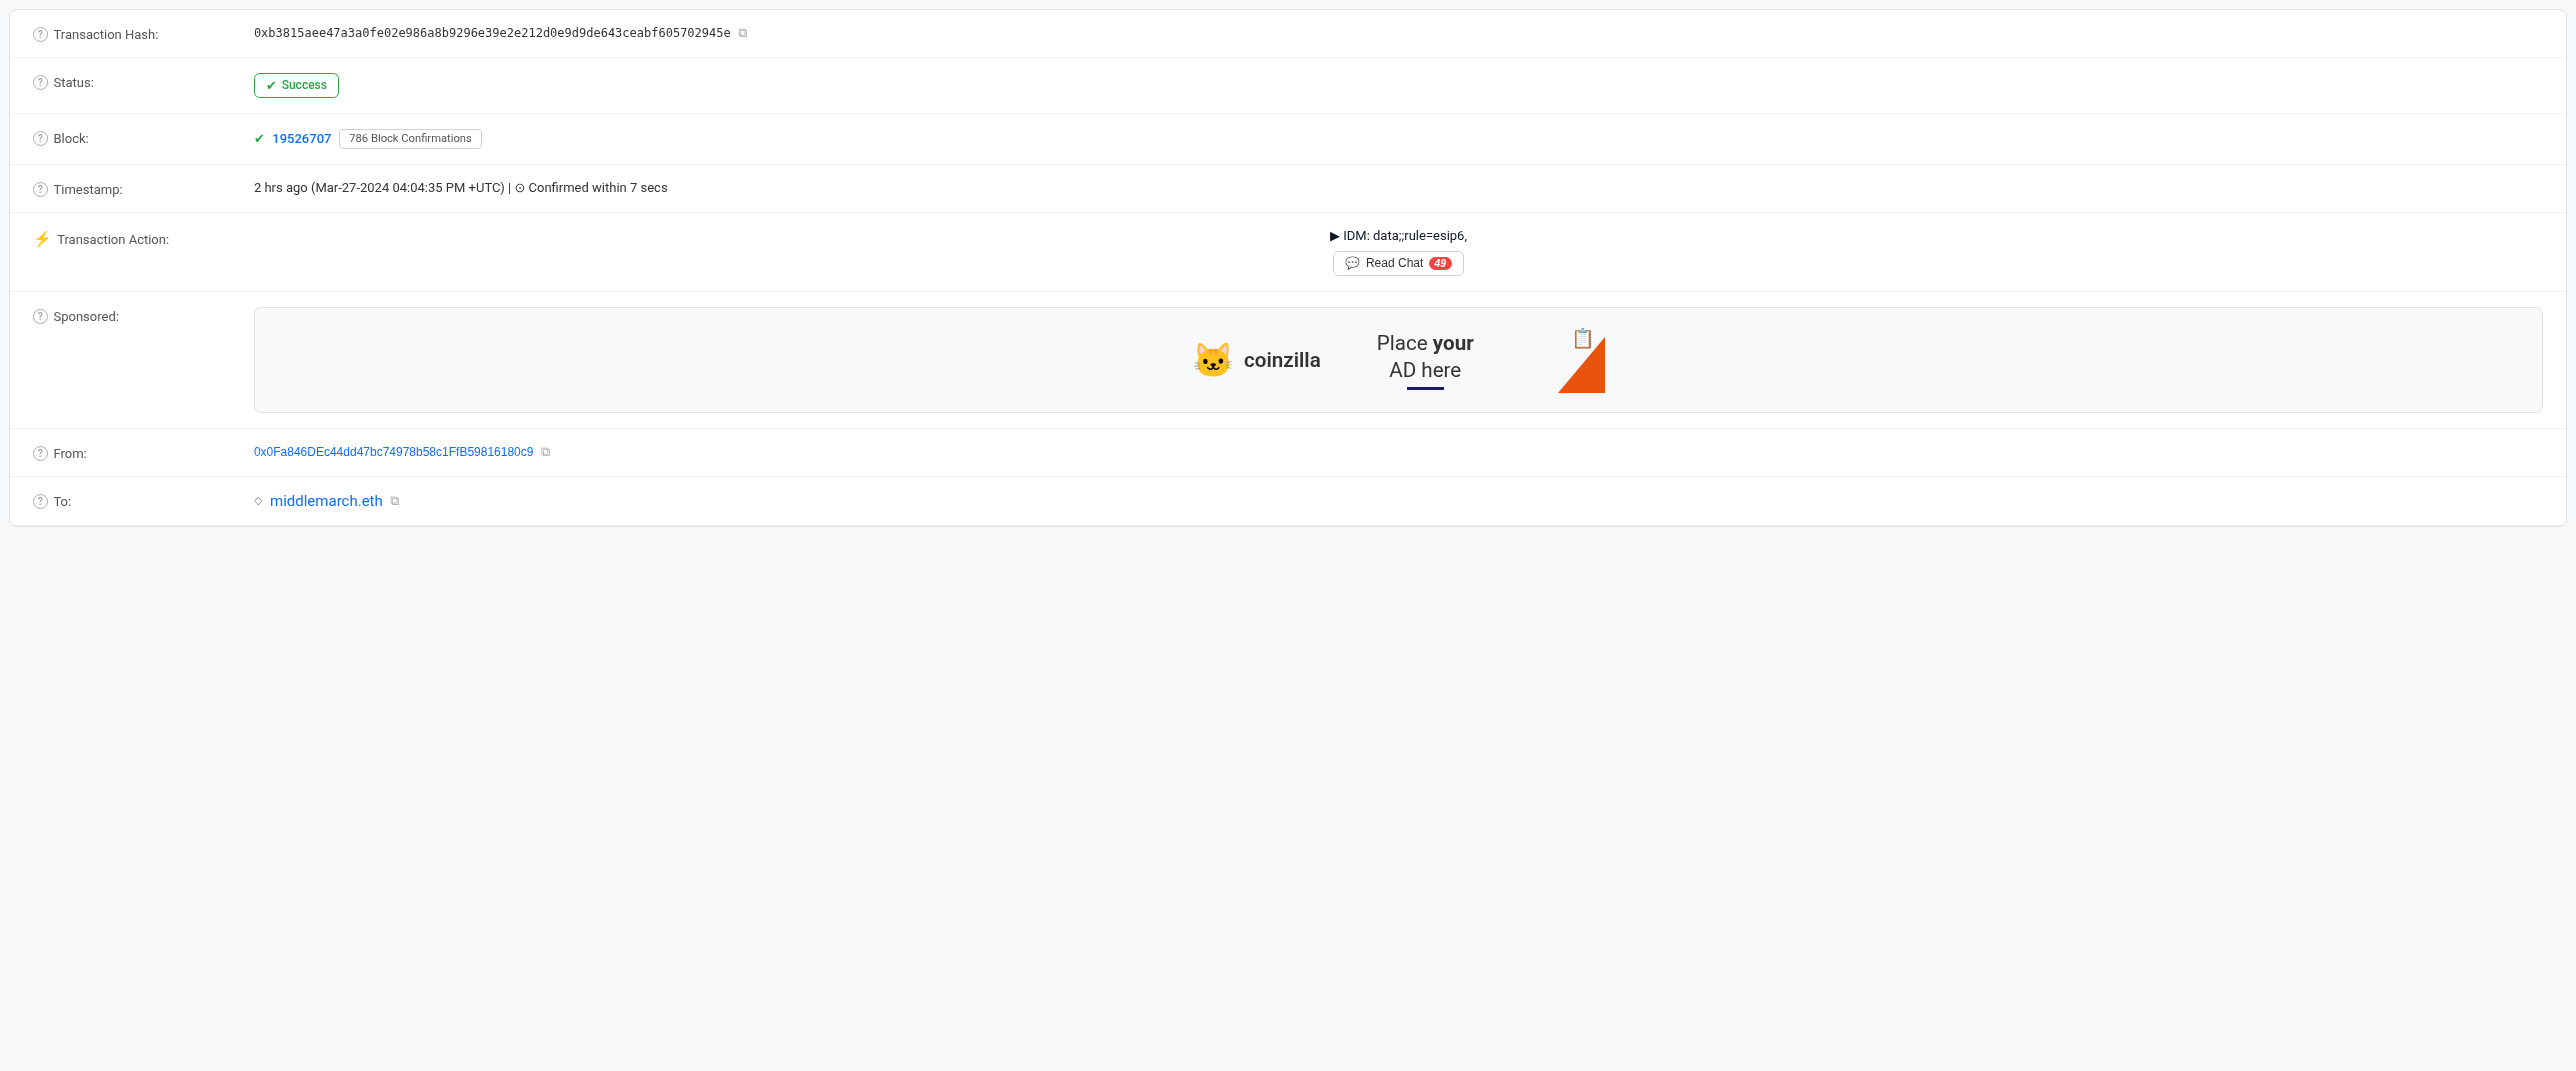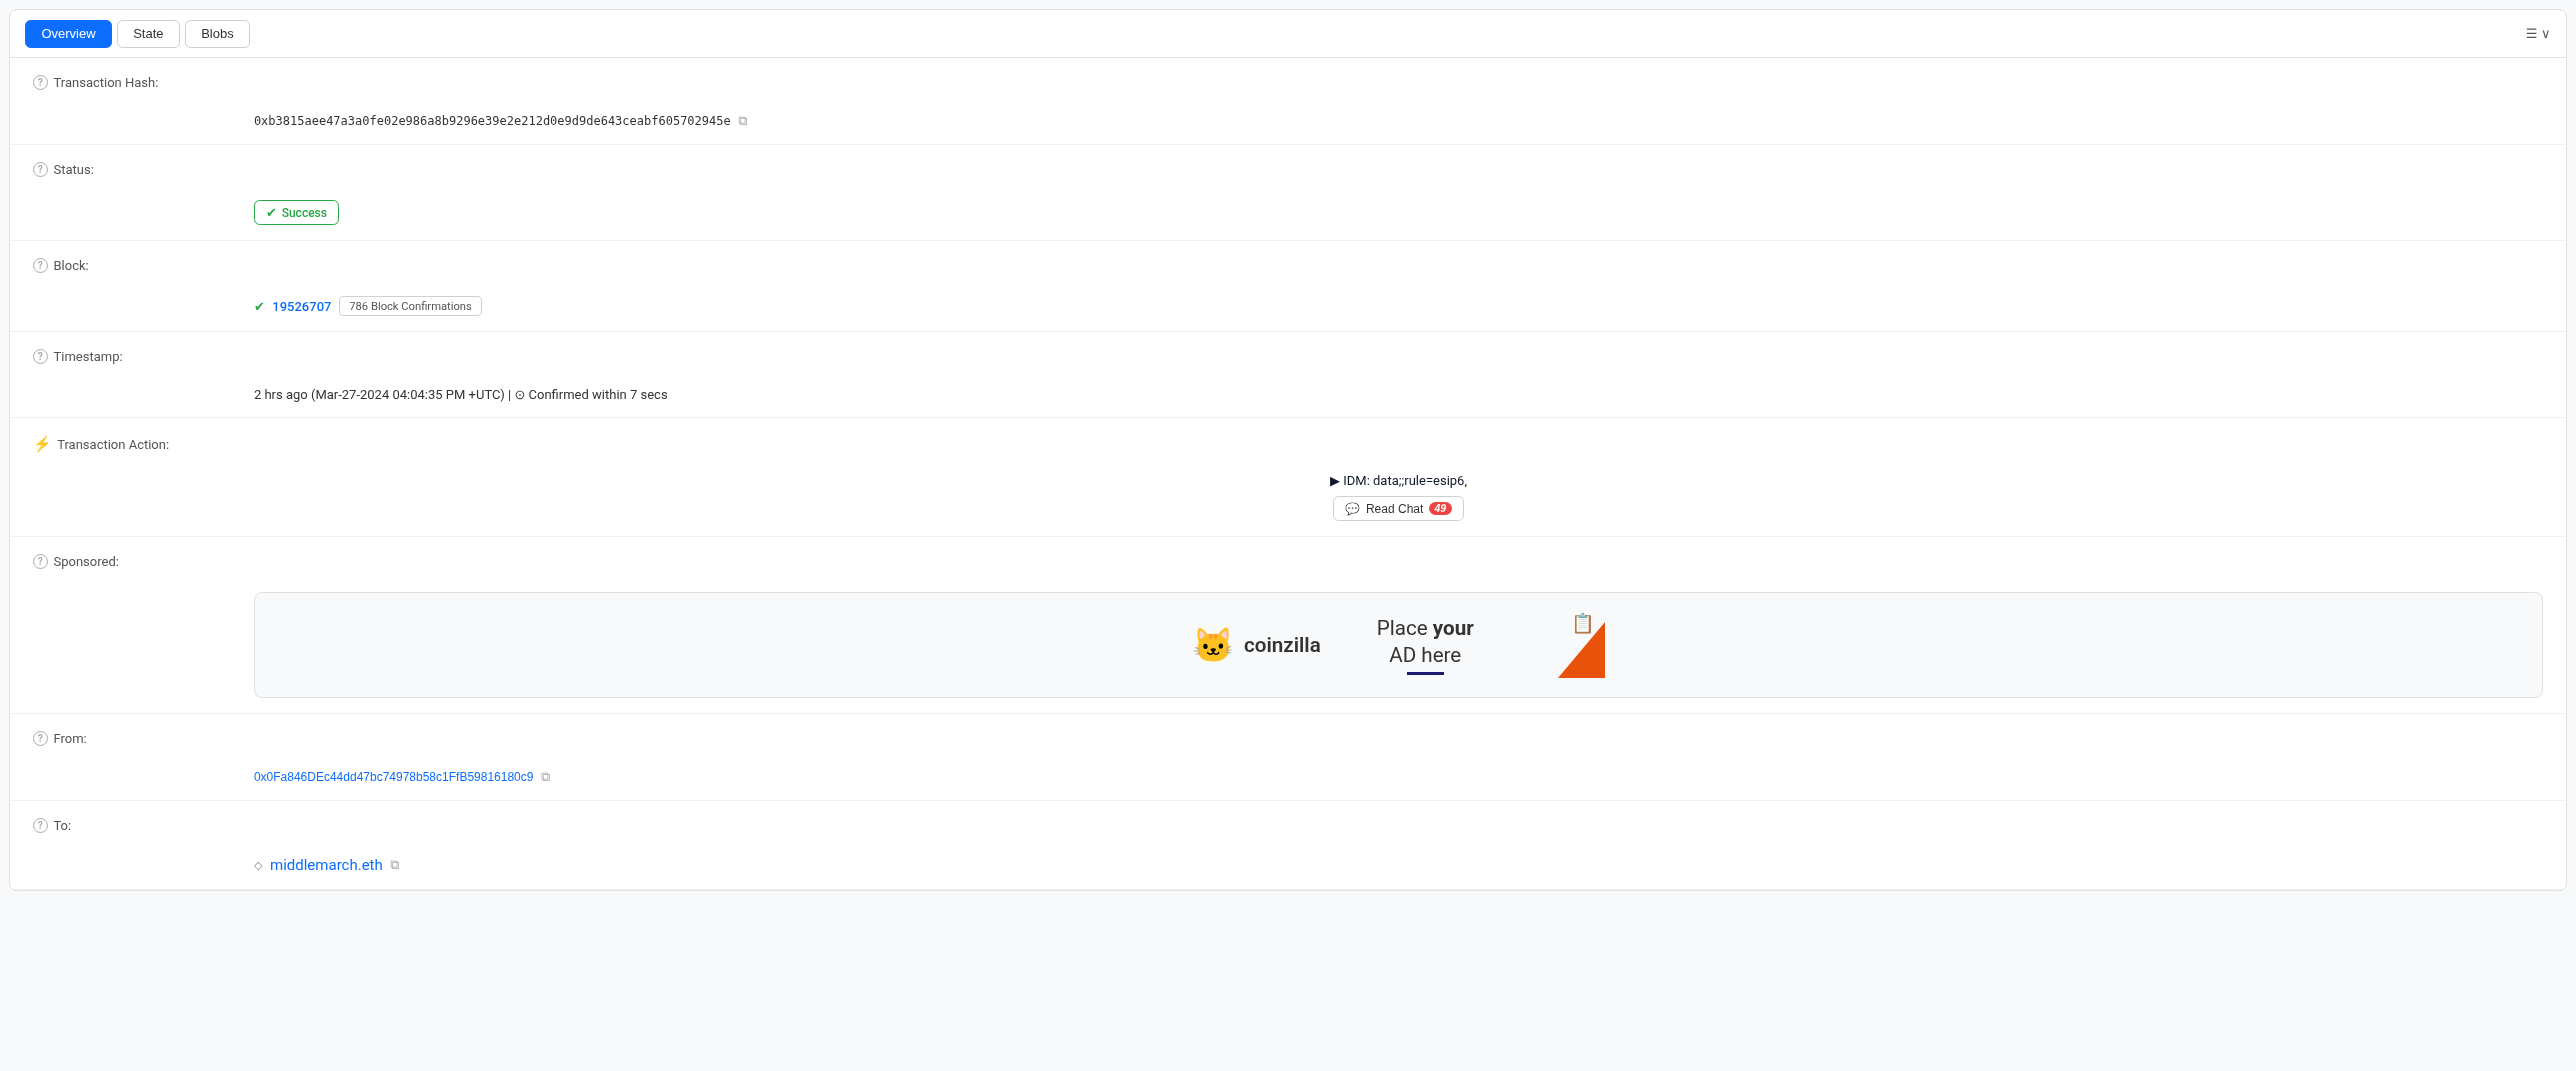--- a/index.html
+++ b/index.html
@@ -73,21 +73,20 @@
       padding-top: 1.9px;
     }
     .row-value {
       flex: 1;
       display: flex;
       align-items: center;
       flex-wrap: wrap;
       gap: 7.5px;
       font-size: 13px;
       color: #333;
-      margin-top: 40px;
     }
     .help-icon {
       width: 15px;
       height: 15px;
       border: 1.4px solid #aaa;
       border-radius: 50%;
       display: inline-flex;
       align-items: center;
       justify-content: center;
       font-size: 10.3px;
@@ -257,31 +256,20 @@
       color: #0d6efd;
       text-decoration: none;
       font-size: 15px;
     }
   </style>
 </head>
 <body>
 
 <div class="main-container">
 
-  <div class="tab-bar">
-    <div class="tab-group">
-      <button class="tab active">Overview</button>
-      <button class="tab">State</button>
-      <button class="tab">Blobs</button>
-    </div>
-    <div class="tab-right">
-      <span>☰</span>
-      <span>∨</span>
-    </div>
-  </div>
 
   <div class="content">
 
     <div class="row">
       <div class="row-label">
         <span class="help-icon">?</span>
         <span>Transaction Hash:</span>
       </div>
       <div class="row-value">
         <span class="hash-text">0xb3815aee47a3a0fe02e986a8b9296e39e2e212d0e9d9de643ceabf605702945e</span>

